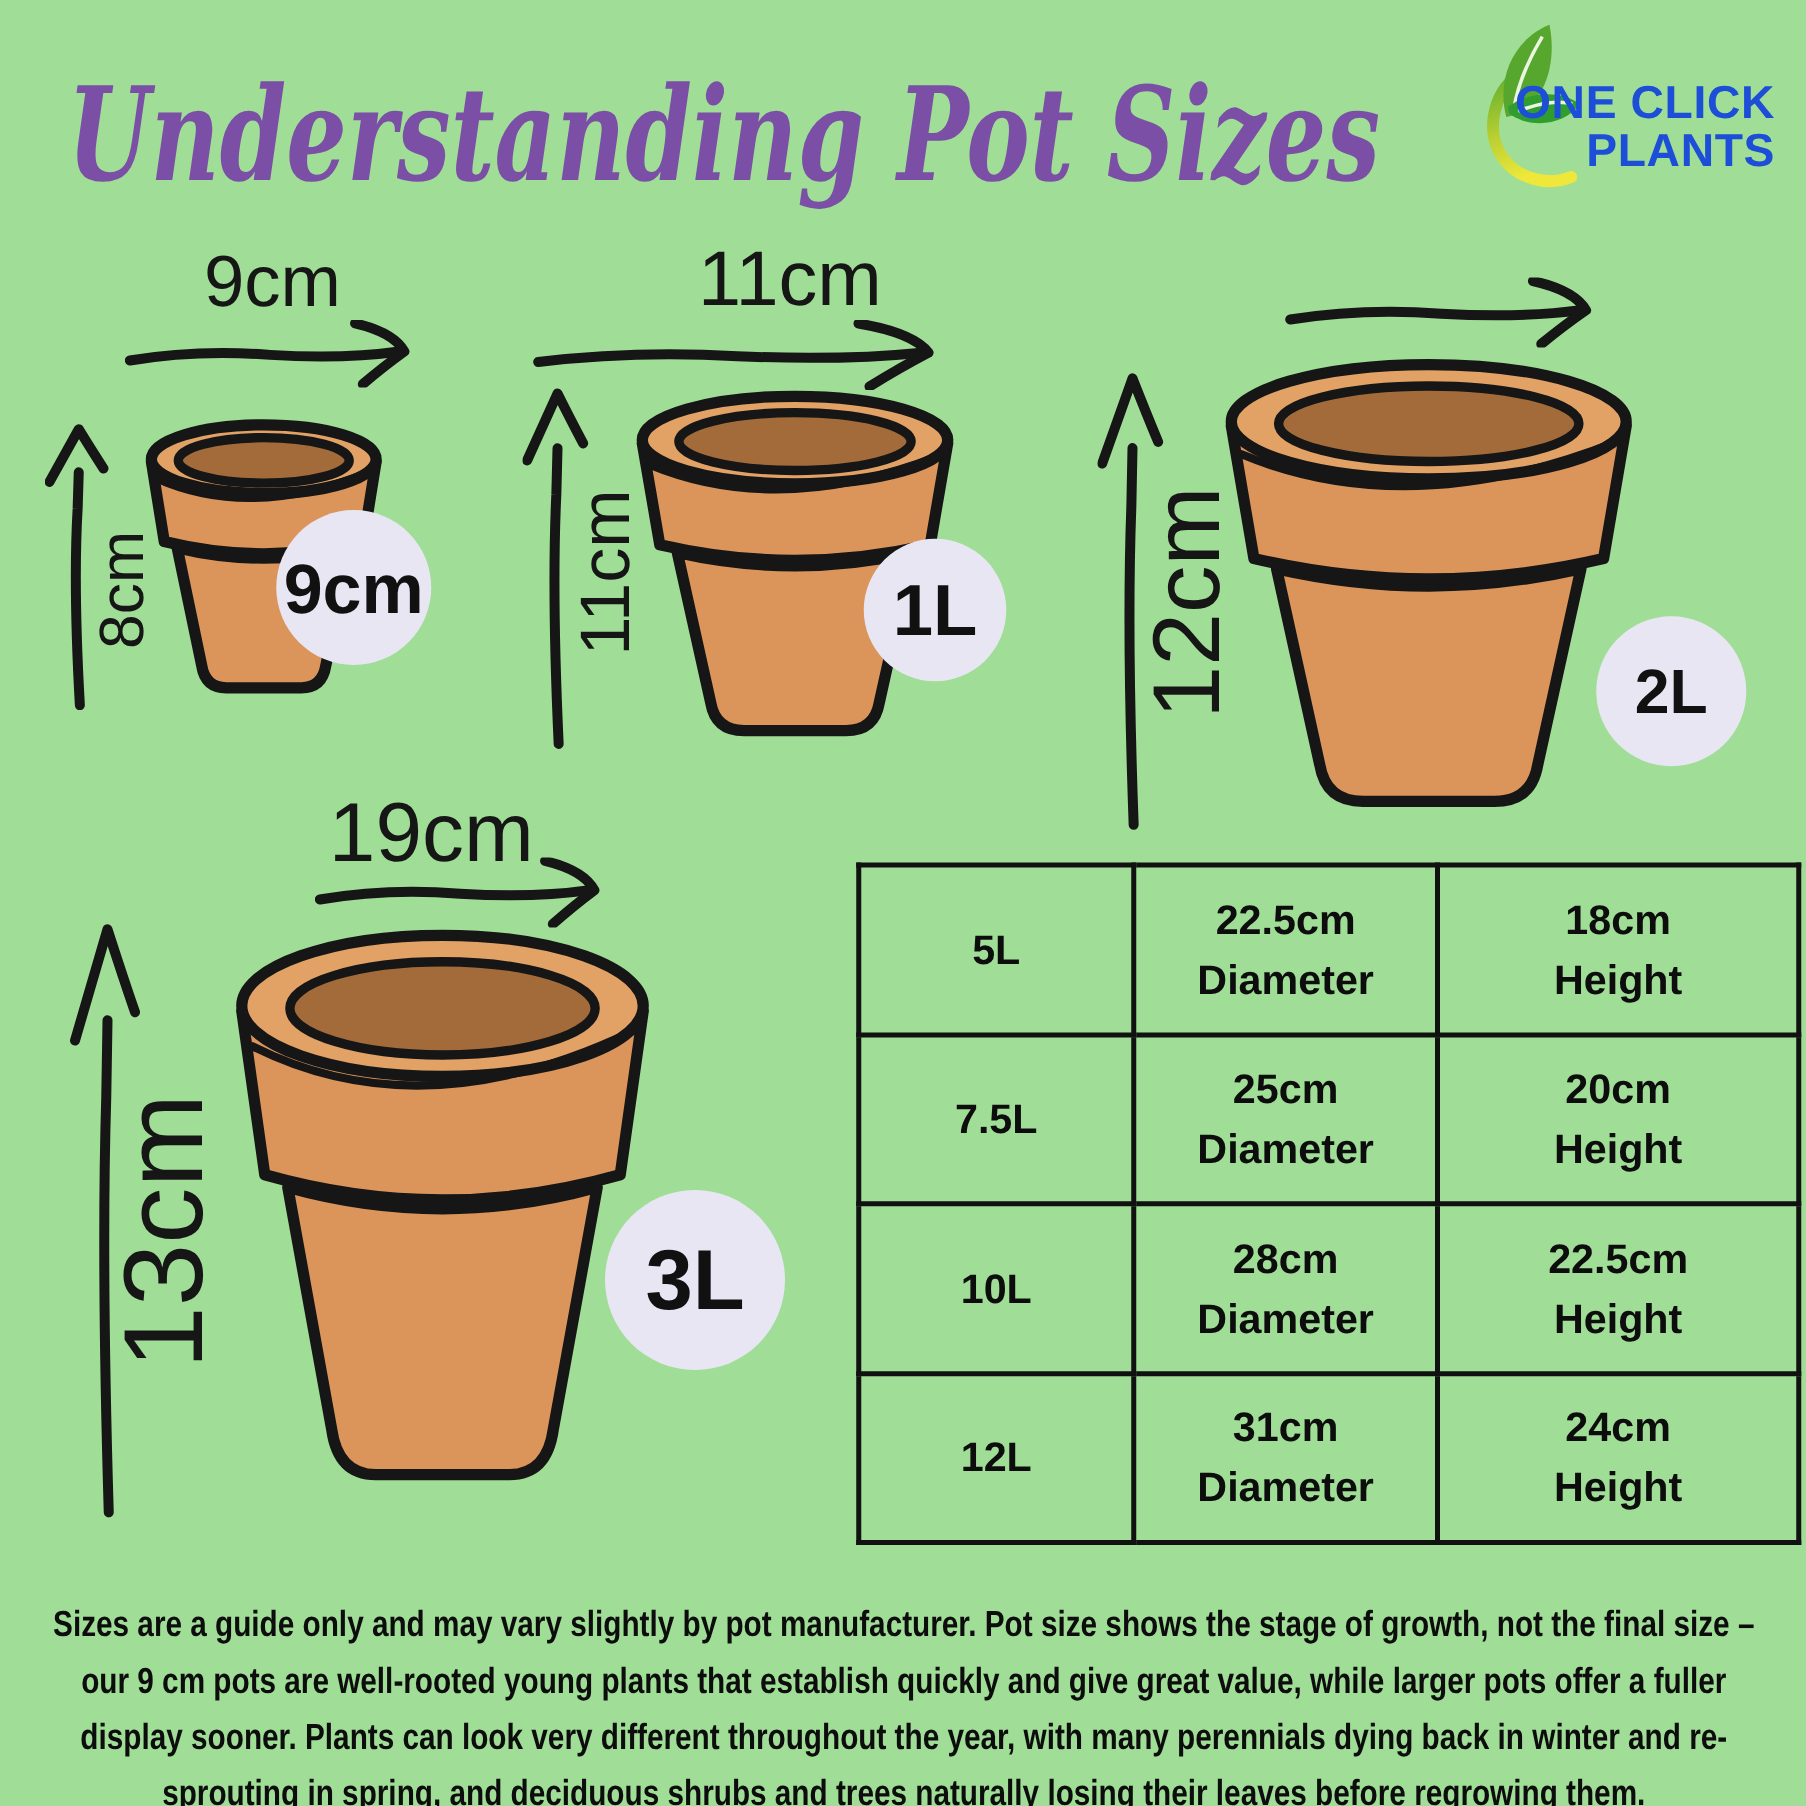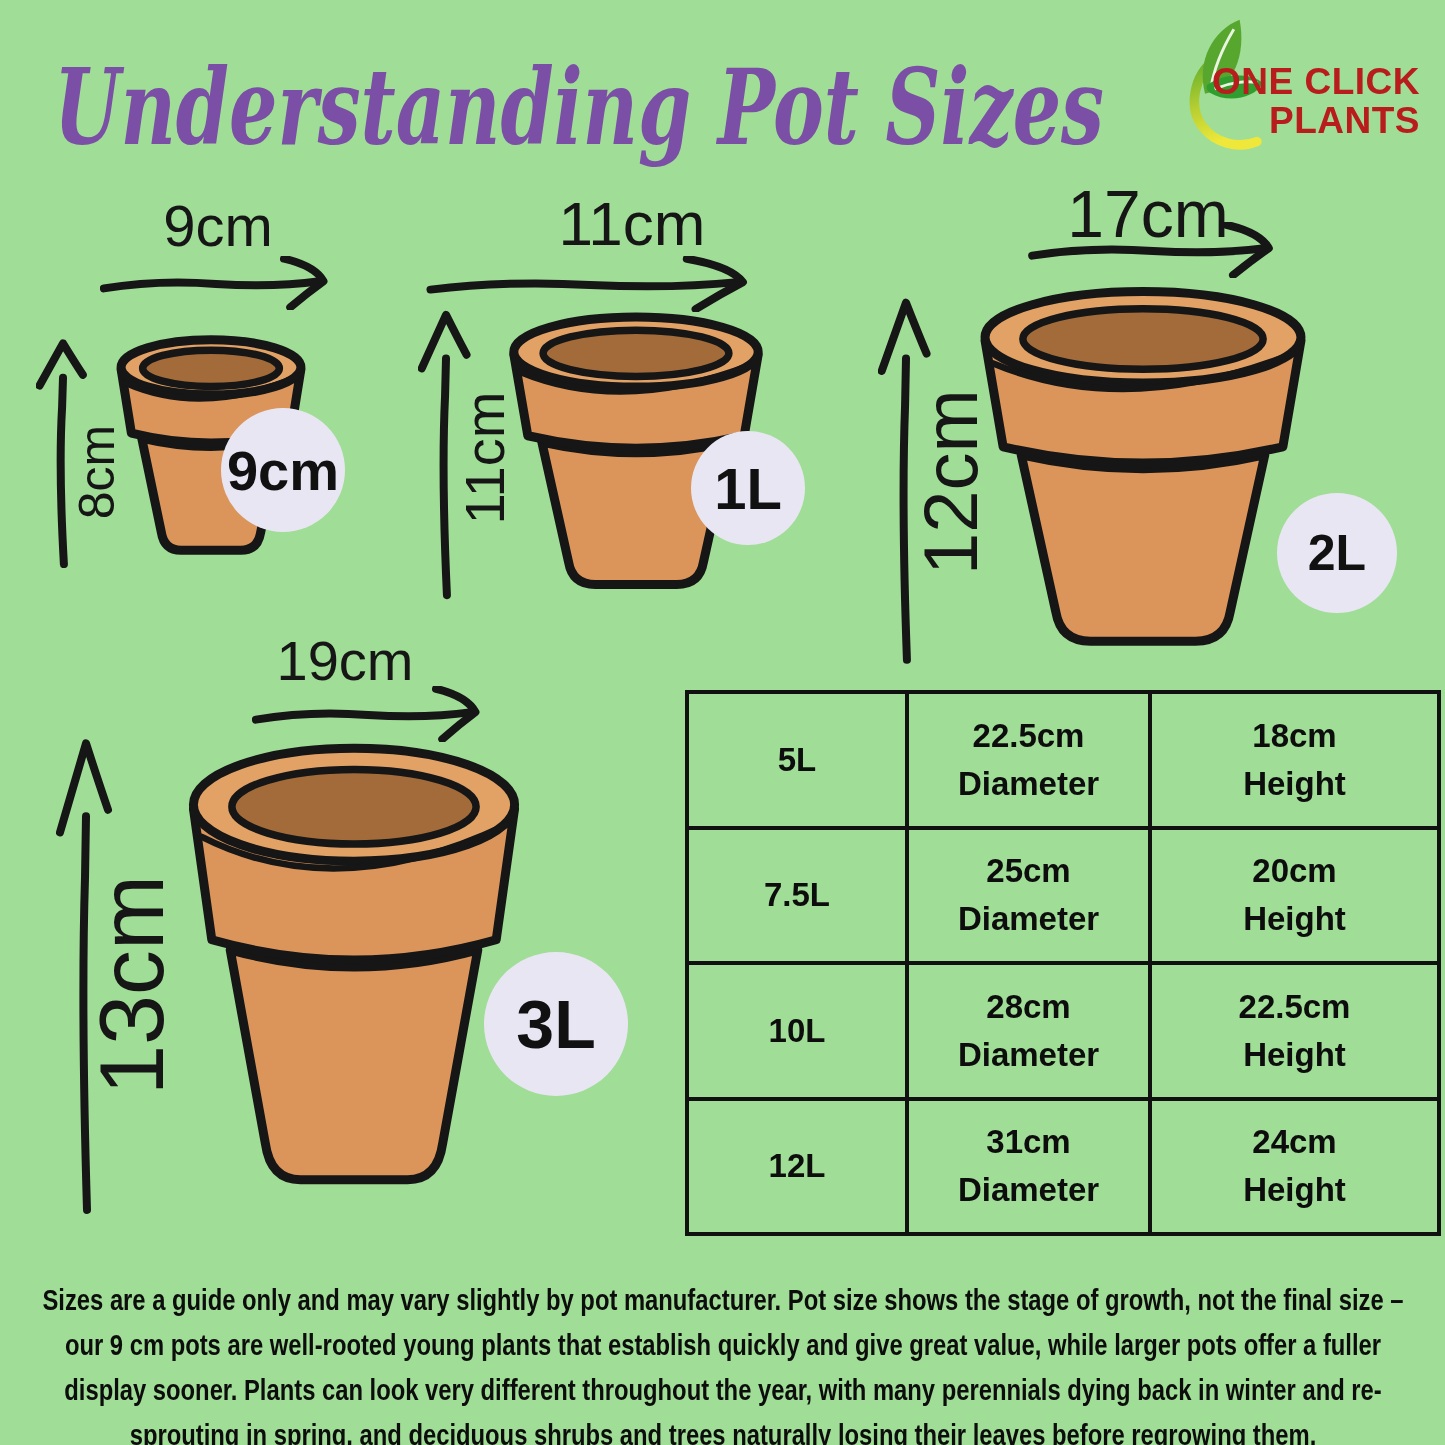--- a/index.html
+++ b/index.html
@@ -8,21 +8,21 @@
     overflow:hidden;font-family:"Liberation Sans",sans-serif;color:#161616;
   }
   .abs{position:absolute;}
   
   .title-svg{position:absolute;left:44px;top:22px;}
   
   .logo{position:absolute;left:1150px;top:10px;width:280px;height:150px;}
   .logo-icon{position:absolute;left:32px;top:6px;width:96px;height:138px;}
   .logo-text{
     position:absolute;left:44px;top:52px;width:226px;text-align:right;
-    font-weight:700;font-size:37px;line-height:1.06;color:#b91c1c;letter-spacing:0.5px;
+    font-weight:700;font-size:37px;line-height:1.06;color:#1d4ed8;letter-spacing:0.5px;
   }
   
   .dim-top{position:absolute;width:260px;text-align:center;font-size:58px;color:#161616;}
   .dim-side{
     position:absolute;white-space:nowrap;font-size:50px;color:#161616;
     transform:translate(-50%,-50%) rotate(-90deg);
   }
   
   .badge{
     position:absolute;background:#e9e6f4;border-radius:50%;
@@ -116,34 +116,33 @@
     </svg>
   <svg class="stretch" style="left:418px;top:308px" width="56" height="292" viewBox="0 0 60 300" preserveAspectRatio="none">
       <use href="#v-arrow-shape"></use>
     </svg>
   <div class="dim-side" style="left:484px;top:458px;font-size:56px">11cm</div>
   <svg class="stretch" style="left:496px;top:302px" width="280" height="300" viewBox="0 0 220 240" preserveAspectRatio="none">
       <use href="#pot-shape"></use>
     </svg>
   <div class="badge" style="left:691px;top:431px;width:114px;height:114px;font-size:58px">1L</div>
 
-  <div class="abs dim-top" style="left:1018px;top:176px;font-size:66px">17cm</div>
   <svg class="stretch" style="left:1028px;top:222px" width="250" height="56" viewBox="0 0 300 60" preserveAspectRatio="none">
       <use href="#h-arrow-shape"></use>
     </svg>
   <svg class="stretch" style="left:878px;top:294px" width="56" height="372" viewBox="0 0 60 300" preserveAspectRatio="none">
       <use href="#v-arrow-shape"></use>
     </svg>
   <div class="dim-side" style="left:950px;top:482px;font-size:76px">12cm</div>
   <svg class="stretch" style="left:962px;top:272px" width="362" height="392" viewBox="0 0 220 240" preserveAspectRatio="none">
       <use href="#pot-shape"></use>
     </svg>
   <div class="badge" style="left:1277px;top:493px;width:120px;height:120px;font-size:50px">2L</div>
 
-  <div class="abs dim-top" style="left:215px;top:628px;font-size:56px">19cm</div>
+  <div class="abs dim-top" style="left:215px;top:628px;font-size:67px">19cm</div>
   <svg class="stretch" style="left:252px;top:686px" width="232" height="56" viewBox="0 0 300 60" preserveAspectRatio="none">
       <use href="#h-arrow-shape"></use>
     </svg>
   <svg class="stretch" style="left:56px;top:732px" width="60" height="486" viewBox="0 0 60 300" preserveAspectRatio="none">
       <use href="#v-arrow-shape"></use>
     </svg>
   <div class="dim-side" style="left:132px;top:985px;font-size:90px">13cm</div>
   <svg class="stretch" style="left:170px;top:724px" width="368" height="484" viewBox="0 0 220 240" preserveAspectRatio="none">
       <use href="#pot-shape"></use>
     </svg>

